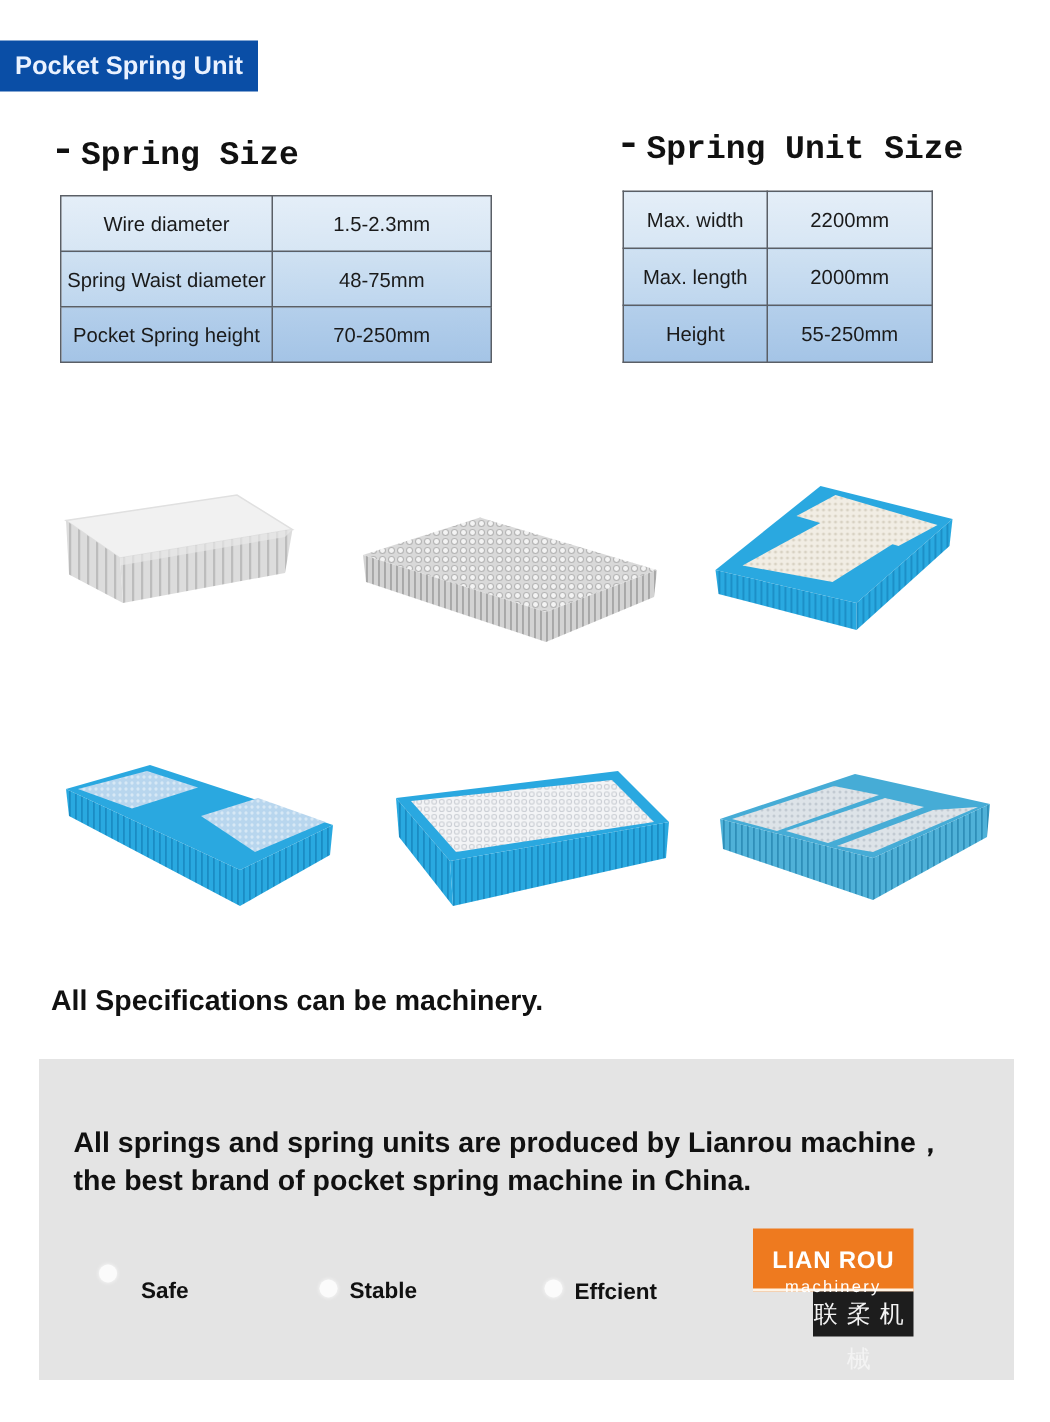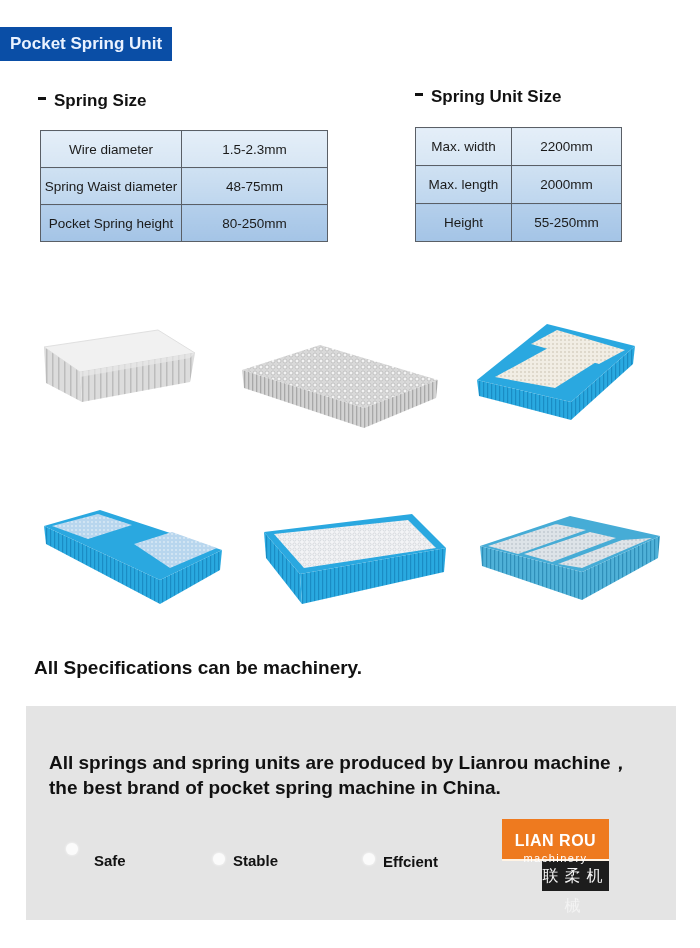--- a/index.html
+++ b/index.html
@@ -10,21 +10,21 @@
       color: #111;
     }
     .banner {
       position: absolute; left: 0; top: 27px; width: 172px; height: 34px;
       background: #0a4ea6; color: #eaf2ff;
       font-size: 17px; line-height: 34px; padding-left: 10px; box-sizing: border-box;
       white-space: nowrap;
       font-weight: bold;
     }
     .section-title {
-      position: absolute; font-weight: bold; font-size: 17px; white-space: nowrap;
+      position: absolute; font-weight: bold; font-size: 22px; white-space: nowrap; font-family: Liberation Mono, monospace;
     }
     .section-title .dash { display: inline-block; width: 8px; height: 3px; background: #111; vertical-align: middle; margin-right: 8px; position: relative; top: -3px; }
     table.spec {
       position: absolute; border-collapse: collapse;
       font-size: 13.5px; color: #1a1a1a;
     }
     table.spec td {
       border: 1px solid #5a5f66; text-align: center; padding: 0; white-space: nowrap;
     }
     table.spec tr.r0 td { background: linear-gradient(#e4eef8, #d7e6f4); }
@@ -68,21 +68,21 @@
       <tr class="r0" style="height:37px;">
     <td style="width:140px;">Wire diameter</td>
     <td>1.5-2.3mm</td>
   </tr>
   <tr class="r1" style="height:37px;margin-top:12px;">
     <td>Spring Waist diameter</td>
     <td>48-75mm</td>
   </tr>
   <tr class="r2" style="height:37px;">
     <td>Pocket Spring height</td>
-    <td>80-250mm</td>
+    <td>70-250mm</td>
   </tr>
 </tbody>
   </table>
 
 <div class="section-title" style="left:415px; top:87px;">
   <span class="dash"></span><span>Spring Unit Size</span>
 </div>
 <table class="spec" style="left:415px; top:127px; width:207px;">
   <tbody>
       <tr class="r0" style="height:38px;">

